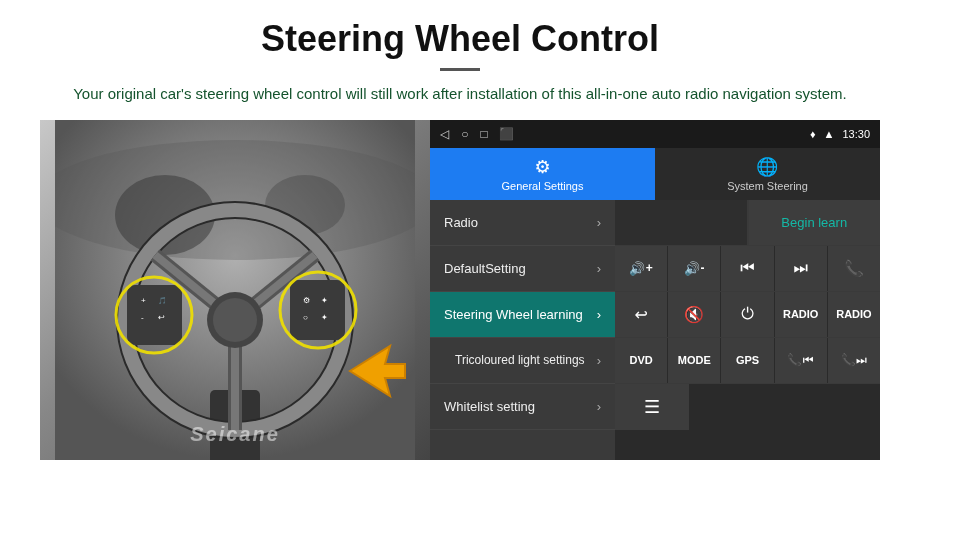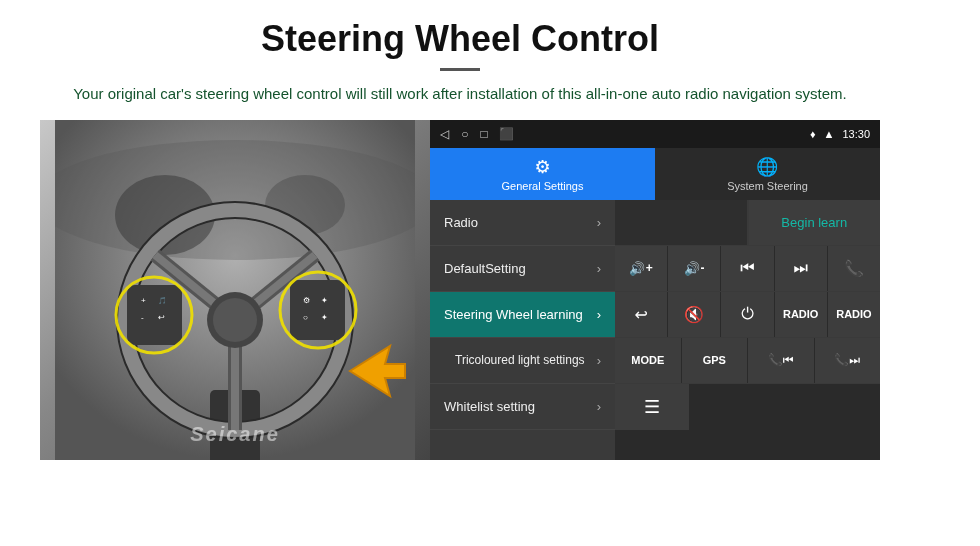--- a/index.html
+++ b/index.html
@@ -438,20 +438,23 @@
             <div class="icon-cell text-label">
               <span>RADIO</span>
             </div>
             <div class="icon-cell text-label">
               <span>RADIO</span>
             </div>
           </div>
 
           <div class="icon-grid-row">
             <div class="icon-cell text-label">
+              <span>DVD</span>
+            </div>
+            <div class="icon-cell text-label">
               <span>MODE</span>
             </div>
             <div class="icon-cell text-label">
               <span>GPS</span>
             </div>
             <div class="icon-cell">
               <span style="font-size:12px;">📞⏮</span>
             </div>
             <div class="icon-cell">
               <span style="font-size:12px;">📞⏭</span>

